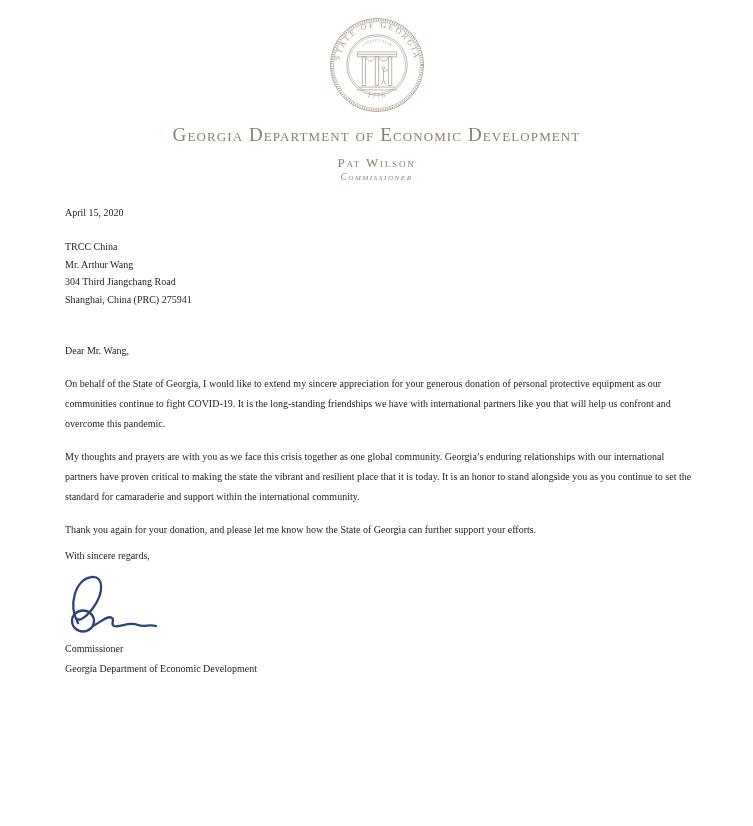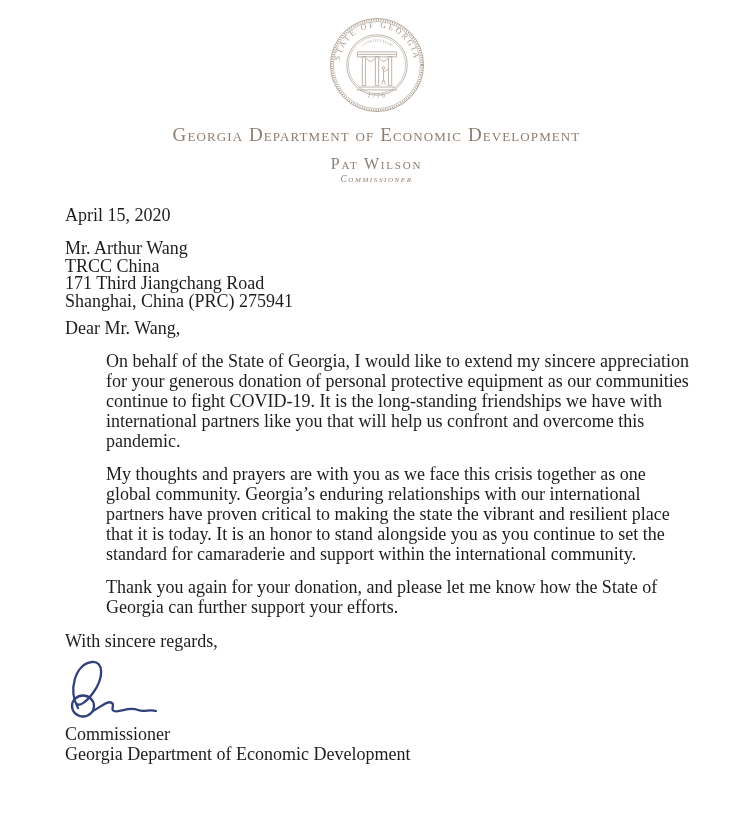--- a/index.html
+++ b/index.html
@@ -36,45 +36,45 @@
     margin-top:10px;
     font-variant:small-caps;
     font-size:19px;
     letter-spacing:1.1px;
     color:var(--letterhead-text);
     font-weight:normal;
   }
   .commissioner-name{
     margin-top:9px;
     font-variant:small-caps;
-    font-size:16px;
+    font-size:13px;
     letter-spacing:1.8px;
     color:var(--letterhead-text);
   }
   .commissioner-title{
     margin-top:1px;
     font-variant:small-caps;
     font-style:italic;
     font-size:9.5px;
     letter-spacing:1.6px;
     color:var(--letterhead-text);
   }
   .letter-body{
     margin:21px 58px 0 65px;
-    font-size:18px;
+    font-size:10px;
     line-height:20px;
   }
   .date-line{margin-bottom:0;}
   .address-block{
     margin-top:15px;
     line-height:17.5px;
   }
-  .salutation{margin-top:8px;}
-  .paragraph{margin-top:13px;margin-left:41px;}
-  .closing{margin-top:14px;}
+  .salutation{margin-top:33px;}
+  .paragraph{margin-top:13px;}
+  .closing{margin-top:6px;}
   .signature-wrap{
     margin-top:7px;
     margin-left:1px;
   }
   .signature{
     color:var(--signature-ink);
     width:100px;
     height:62px;
     display:block;
   }
@@ -153,23 +153,23 @@
     <div class="org-title">Georgia Department of Economic Development</div>
     <div class="commissioner-name">Pat Wilson</div>
     <div class="commissioner-title">Commissioner</div>
   </div>
 
   <div class="letter-body">
 
     <div class="date-line">April 15, 2020</div>
 
     <div class="address-block">
+      <div>TRCC China</div>
       <div>Mr. Arthur Wang</div>
-      <div>TRCC China</div>
-      <div>171 Third Jiangchang Road</div>
+      <div>304 Third Jiangchang Road</div>
       <div>Shanghai, China (PRC) 275941</div>
     </div>
 
     <div class="salutation">Dear Mr. Wang,</div>
 
     <div class="paragraph">On behalf of the State of Georgia, I would like to extend my sincere appreciation for your generous donation of personal protective equipment as our communities continue to fight COVID-19. It is the long-standing friendships we have with international partners like you that will help us confront and overcome this pandemic.</div>
     <div class="paragraph">My thoughts and prayers are with you as we face this crisis together as one global community. Georgia’s enduring relationships with our international partners have proven critical to making the state the vibrant and resilient place that it is today. It is an honor to stand alongside you as you continue to set the standard for camaraderie and support within the international community.</div>
     <div class="paragraph">Thank you again for your donation, and please let me know how the State of Georgia can further support your efforts.</div>
 
     <div class="closing">With sincere regards,</div>

